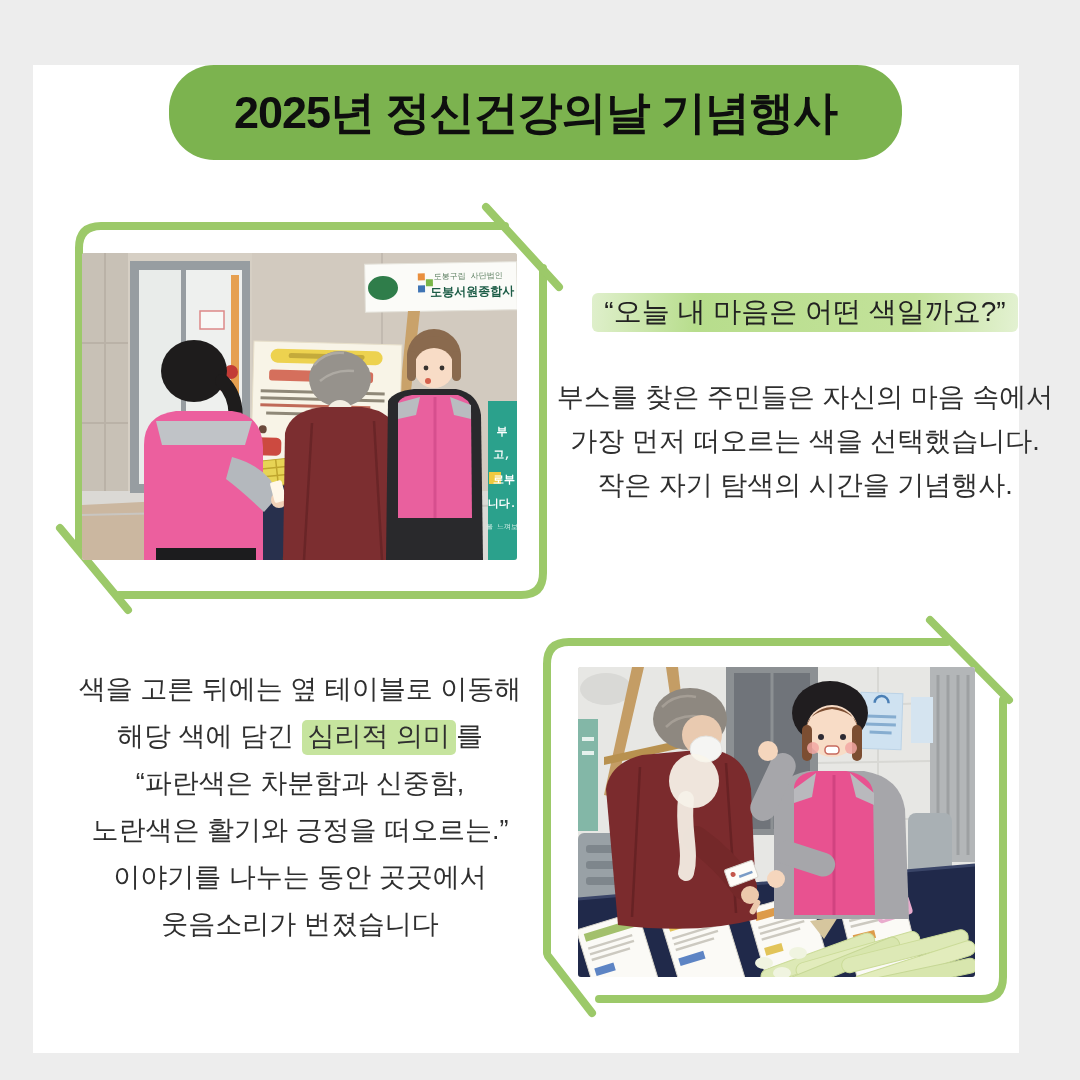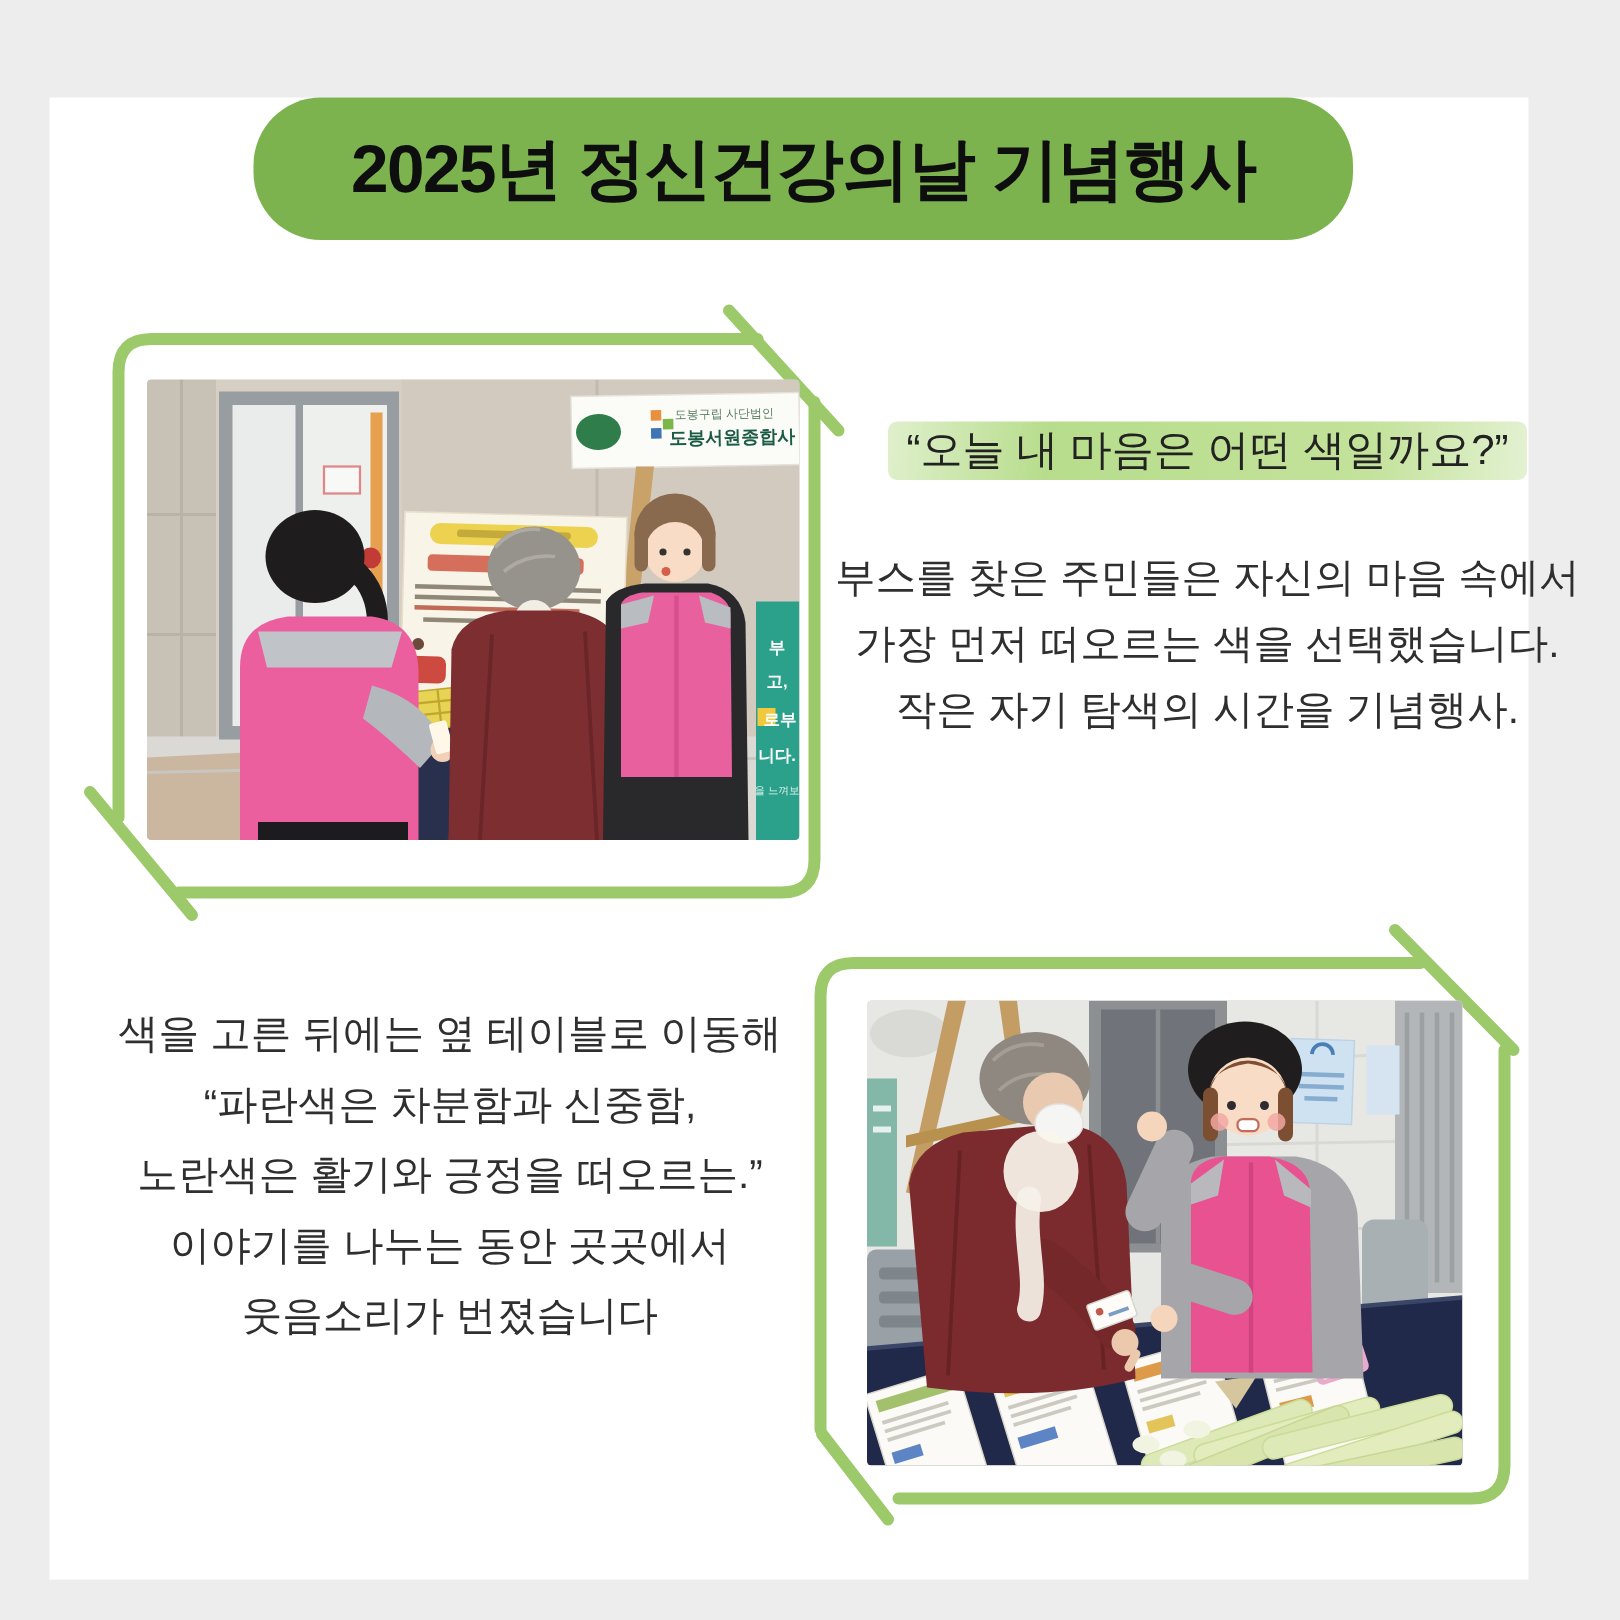--- a/index.html
+++ b/index.html
@@ -17,25 +17,25 @@
     background:#7cb34f;border-radius:45px;
     display:flex;align-items:center;justify-content:center;
   }
   .title-pill span{
     font-size:45px;font-weight:900;color:#0e0e0e;letter-spacing:-1px;
   }
   .frames{position:absolute;left:0;top:0;width:1080px;height:1080px;pointer-events:none;}
   .frames path{fill:none;stroke:#9cc969;stroke-width:8;stroke-linecap:round;}
   .photo{position:absolute;overflow:hidden;border-radius:3px;background:#d8d2c8;}
   .photo svg{display:block;width:100%;height:100%;}
-  #photo1{left:98px;top:253px;width:435px;height:307px;}
+  #photo1{left:82px;top:253px;width:435px;height:307px;font-family:Liberation Mono, monospace;}
   #photo2{left:578px;top:667px;width:397px;height:310px;}
   .textblock{position:absolute;text-align:center;color:#2f2f2f;}
   #sec1{left:555px;top:281px;width:500px;}
-  #sec1 .quote{font-size:28px;margin:0 0 44px 0;color:#222;}
+  #sec1 .quote{font-size:28px;margin:12px 0 44px 0;color:#222;}
   #sec1 p{font-size:27px;line-height:44px;margin:0;}
   #sec2{left:70px;top:649px;width:460px;margin-top:17px;}
   #sec2 p{font-size:27px;line-height:47px;margin:0;}
   .quote-hl{
     background:linear-gradient(96deg, rgba(185,221,142,.45) 0%, #b7dd8c 25%, #c3e29a 75%, rgba(185,221,142,.4) 100%);
     border-radius:6px;padding:3px 12px 5px;
   }
   .meaning-hl{
     background:#c6e49e;border-radius:5px;padding:1px 6px 4px;
   }
@@ -186,20 +186,21 @@
   <div class="quote">
     <span class="quote-hl">“오늘 내 마음은 어떤 색일까요?”</span>
   </div>
   <p>부스를 찾은 주민들은  자신의 마음 속에서</p>
   <p>가장 먼저 떠오르는 색을 선택했습니다.</p>
   <p>작은 자기 탐색의 시간을 기념행사.</p>
 </div>
 
 <div class="textblock" id="sec2">
   <p>색을 고른 뒤에는 옆 테이블로 이동해</p>
+  <p><span>해당 색에 담긴 </span><span class="meaning-hl">심리적 의미</span><span>를</span></p>
   <p>“파란색은 차분함과 신중함,</p>
   <p>노란색은 활기와 긍정을 떠오르는.”</p>
   <p>이야기를 나누는 동안 곳곳에서</p>
   <p>웃음소리가 번졌습니다</p>
 </div>
 
 <div class="photo" id="photo2">
 <svg viewBox="0 0 397 310" preserveAspectRatio="none">
   <g>
     <rect x="0" y="0" width="397" height="310" fill="#e7e7e4"></rect>

